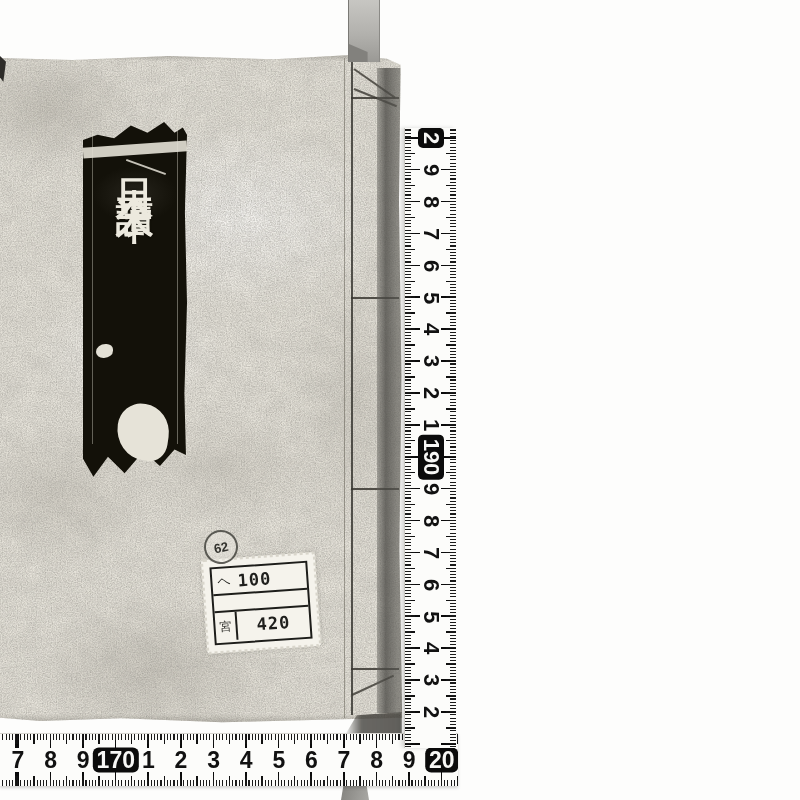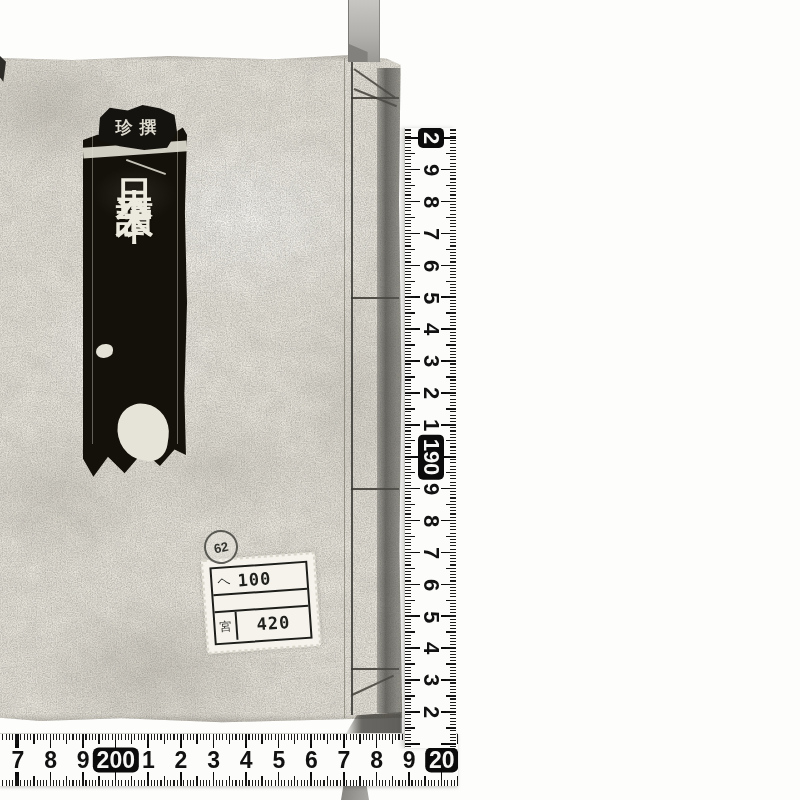--- a/index.html
+++ b/index.html
@@ -150,23 +150,20 @@
     <div class="stitch" style="top:614px"></div>
     <div class="diag" style="left:354px;top:14px;width:50px;transform:rotate(35deg)"></div>
     <div class="diag" style="left:354px;top:34px;width:46px;transform:rotate(22deg)"></div>
     <div class="diag" style="left:352px;top:640px;width:46px;transform:rotate(-25deg)"></div>
     <div class="page-block"></div>
 
     <div class="slip">
       <div class="slip-body"></div>
       <div class="slip-frame"></div>
       <div class="slip-gash"></div>
-      <div class="slip-header">
-        <span class="slip-header-text">珍撰</span>
-      </div>
       <div class="slip-title">日本讀本</div>
       <div class="slip-crack"></div>
       <div class="patch-small"></div>
       <div class="patch-big"></div>
     </div>
 
     <div class="call-label">
       <div class="call-box">
         <div class="call-row1">
           <span class="call-kana">ヘ</span>
@@ -223,21 +220,21 @@
     <div class="ht cm-t"></div>
     <div class="ht f-t"></div>
     <div class="ht mm-t"></div>
     <div class="ht cm-b"></div>
     <div class="ht f-b"></div>
     <div class="ht mm-b"></div>
     <div style="position:absolute;inset:0;">
         <span class="hlabel" style="left: 18px; top: 50%;">7</span>
         <span class="hlabel" style="left: 50.6px; top: 50%;">8</span>
         <span class="hlabel" style="left: 83.2px; top: 50%;">9</span>
-        <span class="hlabel boxed" style="left: 115.8px; top: 50%;">200</span>
+        <span class="hlabel boxed" style="left: 115.8px; top: 50%;">170</span>
         <span class="hlabel" style="left: 148.4px; top: 50%;">1</span>
         <span class="hlabel" style="left: 181px; top: 50%;">2</span>
         <span class="hlabel" style="left: 213.6px; top: 50%;">3</span>
         <span class="hlabel" style="left: 246.2px; top: 50%;">4</span>
         <span class="hlabel" style="left: 278.8px; top: 50%;">5</span>
         <span class="hlabel" style="left: 311.4px; top: 50%;">6</span>
         <span class="hlabel" style="left: 344px; top: 50%;">7</span>
         <span class="hlabel" style="left: 376.6px; top: 50%;">8</span>
         <span class="hlabel" style="left: 409.2px; top: 50%;">9</span>
         <span class="hlabel boxed" style="left: 441.8px; top: 50%;">20</span>

